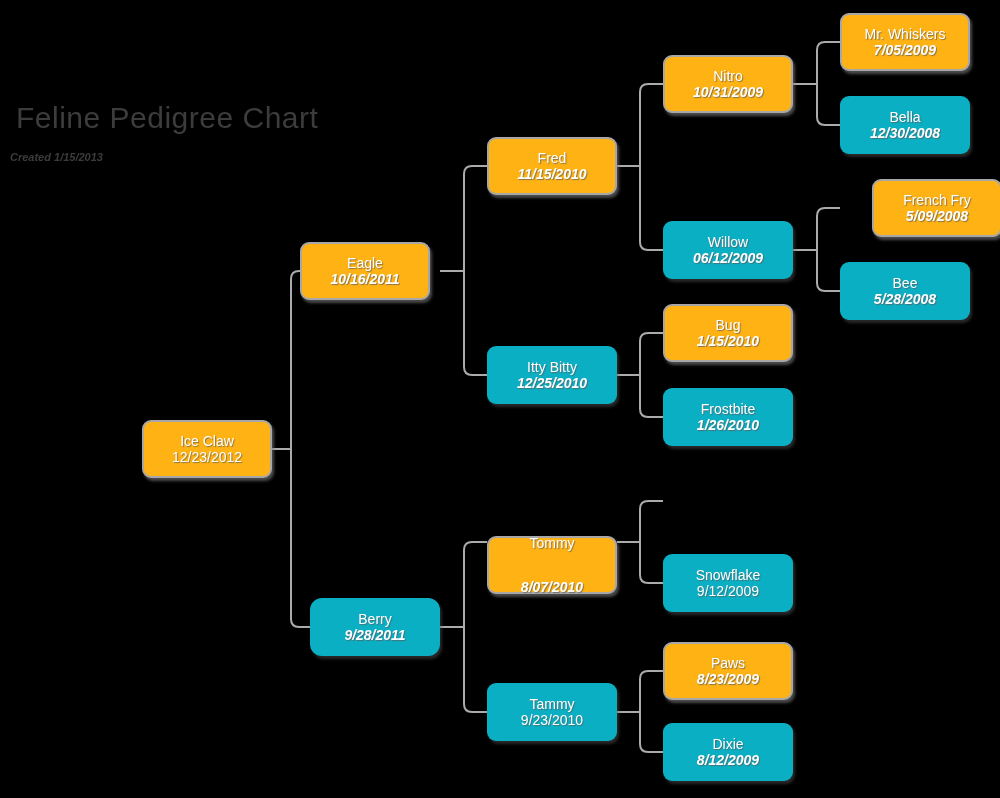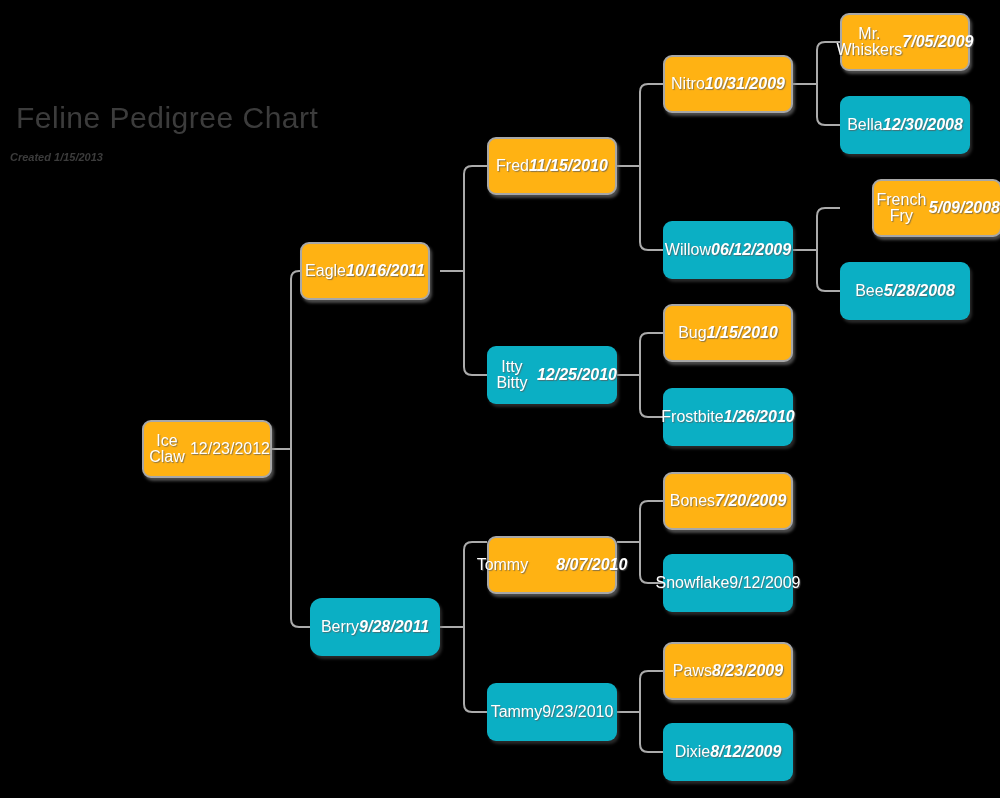--- a/index.html
+++ b/index.html
@@ -16,22 +16,22 @@
   }
   .subtitle {
     font-size:11px; font-weight:bold; font-style:italic;
     margin-top:16px; padding-left:2px;
   }
   #connectors { position:absolute; left:0; top:0; }
   #nodes { position:absolute; left:0; top:0; width:1000px; height:798px; }
   .node {
     position:absolute; width:130px; height:58px; box-sizing:border-box;
     border-radius:9px;
-    display:flex; align-items:center; justify-content:center;
-    color:#FFFFFF; font-size:16px; line-height:16px; text-align:center;
+    display:flex; flex-direction:column; align-items:center; justify-content:center;
+    color:#FFFFFF; font-size:14px; line-height:16px; text-align:center;
     text-shadow:1px 1px 1px rgba(90,90,90,0.7);
   }
   .node.orange {
     background:#FFB213;
     border:2px solid #A7A7A7;
     box-shadow:2px 3px 3px rgba(125,125,125,0.6);
   }
   .node.teal {
     background:#0BAFC4;
     box-shadow:2px 3px 3px rgba(90,90,90,0.45);
@@ -89,24 +89,20 @@
       <div class="cat-date italic">06/12/2009</div>
     </div>
     <div class="node orange" style="left: 663px; top: 304px;">
       <div class="cat-name">Bug</div>
       <div class="cat-date italic">1/15/2010</div>
     </div>
     <div class="node teal" style="left: 663px; top: 388px;">
       <div class="cat-name">Frostbite</div>
       <div class="cat-date italic">1/26/2010</div>
     </div>
-    <div class="node orange" style="left: 663px; top: 472px;">
-      <div class="cat-name">Bones</div>
-      <div class="cat-date italic">7/20/2009</div>
-    </div>
     <div class="node teal" style="left: 663px; top: 554px;">
       <div class="cat-name">Snowflake</div>
       <div class="cat-date">9/12/2009</div>
     </div>
     <div class="node orange" style="left: 663px; top: 642px;">
       <div class="cat-name">Paws</div>
       <div class="cat-date italic">8/23/2009</div>
     </div>
     <div class="node teal" style="left: 663px; top: 723px;">
       <div class="cat-name">Dixie</div>

